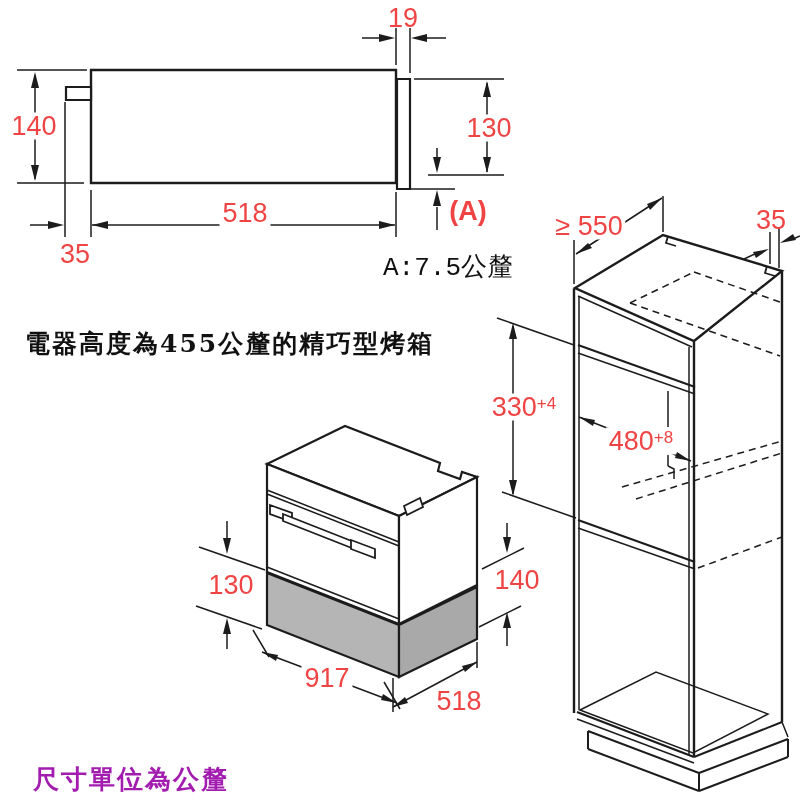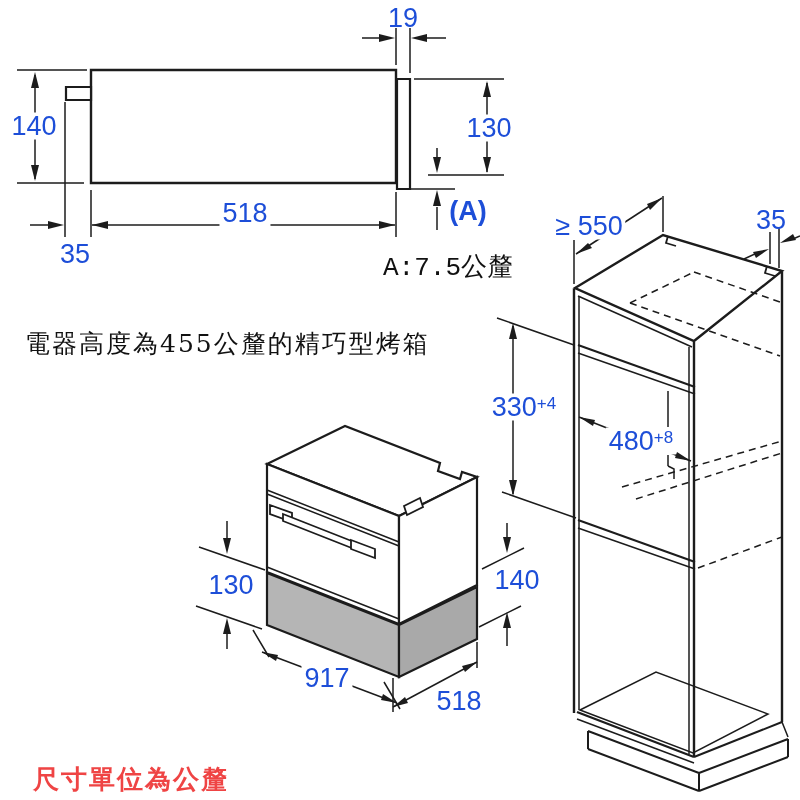--- a/index.html
+++ b/index.html
@@ -1,27 +1,27 @@
 <!DOCTYPE html>
 <html><head>
 <meta charset="utf-8">
 <style>
   html,body{margin:0;padding:0;background:#ffffff;}
   #canvas{position:relative;width:800px;height:800px;background:#ffffff;overflow:hidden;
           font-family:"Liberation Sans",sans-serif;color:#111;}
   #artwork{position:absolute;left:0;top:0;}
   .dim{position:absolute;transform:translate(-50%,-50%);font-size:27px;line-height:1;
-       background:#fff;padding:0 3px;white-space:nowrap;color:#1d4ed8;}
+       background:#fff;padding:0 3px;white-space:nowrap;color:#ef4444;}
   .dim.nobg{background:transparent;padding:0;}
   .dim .sup{font-size:17px;vertical-align:7px;letter-spacing:0;}
   .dim.bold{font-weight:bold;}
   .note-a{position:absolute;transform:translate(0,-50%);font-size:26px;line-height:1;
           font-family:"Liberation Mono","DejaVu Sans Mono",monospace;white-space:nowrap;margin-top:8px;}
   .paragraph{position:absolute;font-size:25px;line-height:37px;letter-spacing:2px;
-             font-family:"DejaVu Serif","Liberation Serif",serif;white-space:nowrap;}
+             font-family:"DejaVu Serif","Liberation Serif",serif;white-space:nowrap;font-weight:bold;}
   .unit-note{position:absolute;font-size:26px;font-weight:bold;letter-spacing:2px;
              font-family:"DejaVu Serif","Liberation Serif",serif;white-space:nowrap;}
   svg *{vector-effect:non-scaling-stroke;}
 </style>
 </head>
 <body>
 
 <div id="canvas">
 
   <svg id="artwork" width="800" height="800" viewBox="0 0 800 800" fill="none" stroke="#1c1c1c" stroke-width="1.5">
@@ -179,14 +179,14 @@
   <div class="dim" style="left:231px;top:585px">130</div>
   <div class="dim" style="left:517px;top:580px">140</div>
   <div class="dim" style="left:327px;top:678px">917</div>
   <div class="dim nobg" style="left:459px;top:701px">518</div>
 
   <div class="dim" style="left:589px;top:226px">≥ 550</div>
   <div class="dim nobg" style="left:771px;top:220px">35</div>
   <div class="dim" style="left:524px;top:407px"><span>330</span><span class="sup">+4</span></div>
   <div class="dim" style="left:641px;top:441px"><span>480</span><span class="sup">+8</span></div>
 
-  <div class="unit-note" style="left:33px;top:762px;color:#ef4444">尺寸單位為公釐</div>
+  <div class="unit-note" style="left:33px;top:762px;color:#a21caf">尺寸單位為公釐</div>
 </div>
 
 </body></html>

